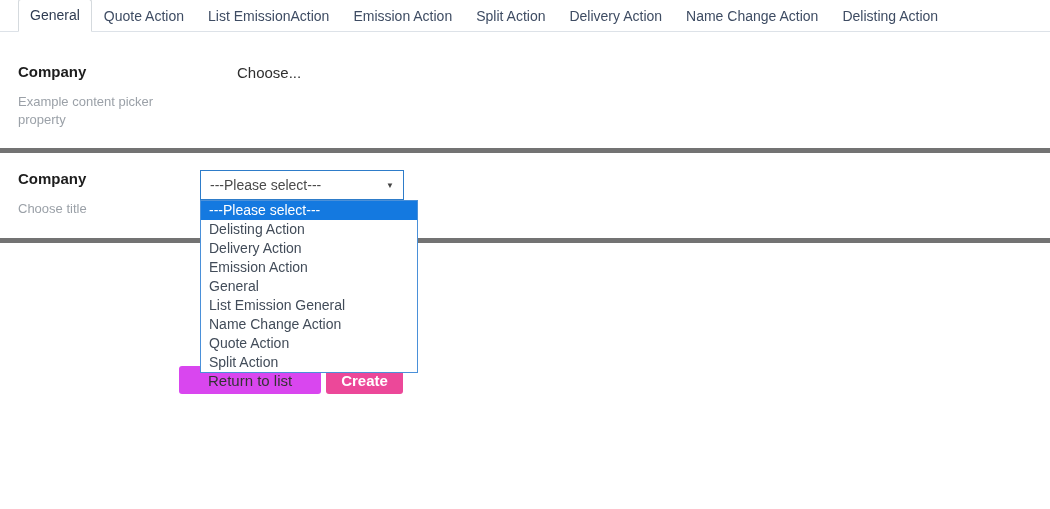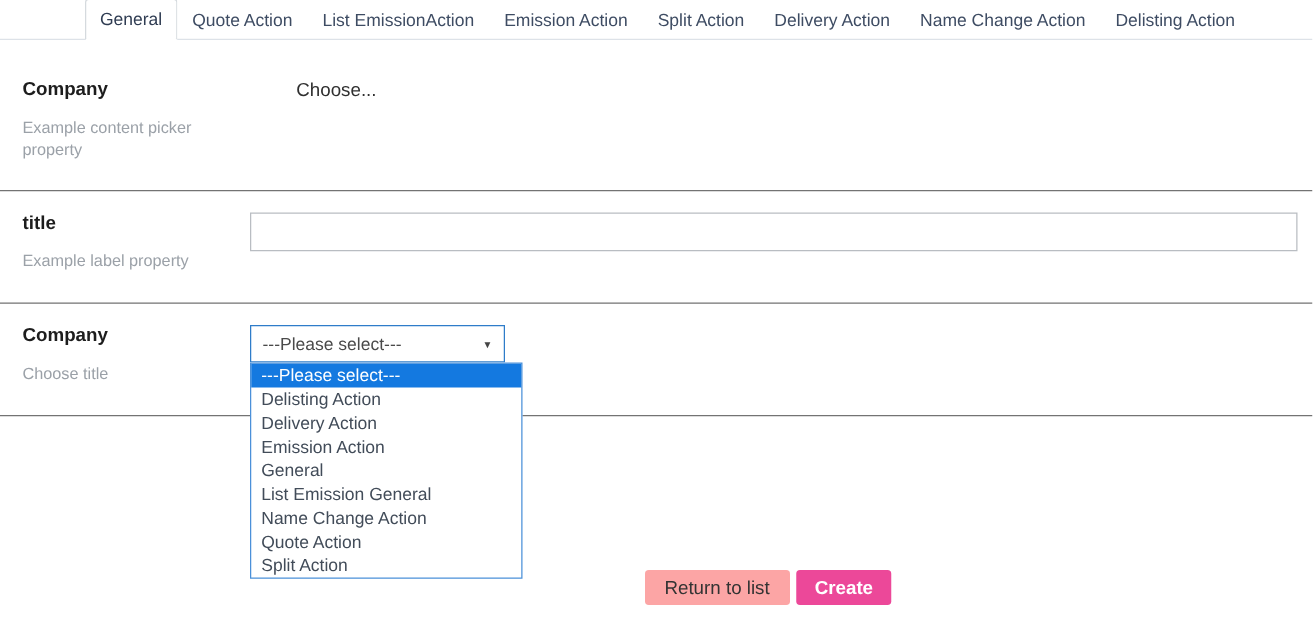--- a/index.html
+++ b/index.html
@@ -1,15 +1,15 @@
 <!DOCTYPE html>
 <html><head>
 <meta charset="utf-8">
 <style>
-  * { margin: 0; padding: 0; box-sizing: border-box; justify-content: center; }
+  * { margin: 0; padding: 0; box-sizing: border-box; }
   html, body { background: #fff; width: 1050px; height: 509px; overflow: hidden; }
   body { font-family: "Liberation Sans", sans-serif; color: #2f3c52; }
 
   
   .tabs {
     display: flex; align-items: flex-end;
     height: 32px; padding-left: 18px;
     border-bottom: 1px solid #dde2e8;
   }
   .tab {
@@ -20,21 +20,21 @@
     background: #fff;
     border: 1px solid #d5dade; border-bottom: 1px solid #fff;
     border-radius: 3px 3px 0 0;
     margin-bottom: -1px; padding: 7px 11px 8px;
     color: #2f3c52;
   }
 
   
   .row {
     display: flex;
-    border-bottom: 1px solid #737373;
+    border-bottom: 5px solid #737373;
     padding: 0 12px 0 18px;
   }
   .row-company { height: 121px; padding-top: 31px; }
   .row-title   { height: 90px;  padding-top: 17px; }
   .row-action  { height: 90px;  padding-top: 17px; }
 
   .label-col { width: 182px; flex: none; }
   .control-col { flex: 1; min-width: 0; }
 
   .field-label { font-size: 15px; font-weight: bold; color: #1d1d1d; margin-bottom: 13px; }
@@ -73,21 +73,21 @@
   }
   .option.selected { background: #1479e0; color: #fff; }
 
   
   .footer { margin-top: 123px; padding-left: 179px; display: flex; gap: 5px; align-items: flex-start; }
   .btn {
     border: none; border-radius: 3px; height: 28px;
     font-family: "Liberation Sans", sans-serif; font-size: 15px;
     cursor: pointer; line-height: 1;
   }
-  .btn-return { background: #fca5a5; color: #333; padding: 0 16px; }
+  .btn-return { background: #d946ef; color: #333; padding: 0 29px; }
   .btn-create { background: #ec4899; color: #fff; font-weight: bold; padding: 0 15px; }
 </style>
 </head>
 <body>
 
 <nav class="tabs">
   <div class="tab active">General</div>
   <div class="tab">Quote Action</div>
   <div class="tab">List EmissionAction</div>
   <div class="tab">Emission Action</div>
@@ -102,29 +102,20 @@
   <section class="row row-company">
     <div class="label-col">
       <div class="field-label">Company</div>
       <div class="field-desc">Example content picker property</div>
     </div>
     <div class="control-col">
       <span class="choose-link">Choose...</span>
     </div>
   </section>
 
-  <section class="row row-title">
-    <div class="label-col">
-      <div class="field-label">title</div>
-      <div class="field-desc">Example label property</div>
-    </div>
-    <div class="control-col">
-      <input type="text" class="text-input" value="" style="">
-    </div>
-  </section>
 
   <section class="row row-action">
     <div class="label-col">
       <div class="field-label">Company</div>
       <div class="field-desc">Choose title</div>
     </div>
     <div class="control-col">
       <div class="select-wrap">
         <div class="select-box">
           <span>---Please select---</span>

